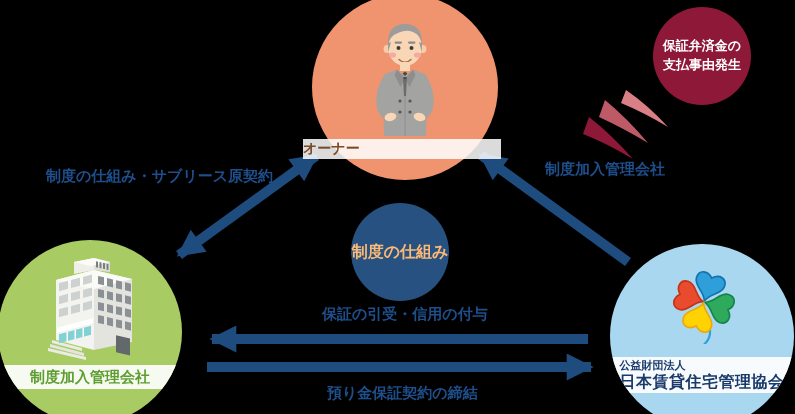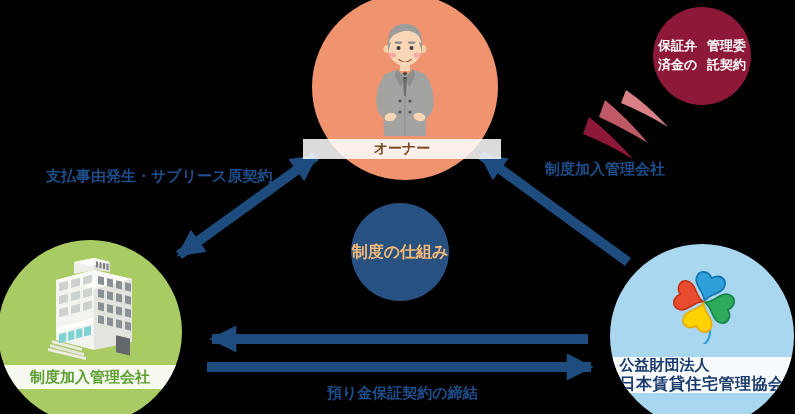--- a/index.html
+++ b/index.html
@@ -3,47 +3,47 @@
 <meta charset="utf-8">
 <style>
   html,body{margin:0;padding:0;background:#000;}
   .stage{
     position:relative;width:795px;height:414px;background:#000;
     overflow:hidden;font-family:"DejaVu Sans",sans-serif;
   }
   .circle{position:absolute;border-radius:50%;z-index:1;}
   #owner-circle{left:312px;top:-6px;width:186px;height:186px;background:#F0946F;overflow:hidden;}
   #event-circle{left:653px;top:7px;width:98px;height:98px;background:#8E1838;
-    display:flex;align-items:center;justify-content:center;
+    display:flex;flex-direction:column;align-items:center;justify-content:center;
     color:#fff;font-size:13px;font-weight:bold;line-height:1.45;text-align:center;}
   #center-circle{left:351px;top:203px;width:98px;height:98px;background:#265180;
     display:flex;align-items:center;justify-content:center;color:#fdba74;font-size:16px;font-weight:bold;}
   #company-circle{left:-2px;top:240px;width:184px;height:184px;background:#A9CB63;overflow:hidden;}
   #assoc-circle{left:610px;top:244px;width:184px;height:184px;background:#A9D7F0;overflow:hidden;}
 
   .illus{position:absolute;}
   #man-svg{left:45px;top:22px;width:96px;height:120px;}
   #building-svg{left:50px;top:14px;width:92px;height:106px;}
   #clover-svg{left:52px;top:16px;width:84px;height:84px;}
 
   #overlay{position:absolute;left:0;top:0;width:795px;height:414px;z-index:4;pointer-events:none;}
 
   .owner-band{position:absolute;left:303px;top:139px;width:198px;height:20px;
     background:rgba(255,255,255,0.86);z-index:5;
-    display:flex;align-items:center;justify-content:center;
+    display:flex;align-items:center;justify-content:flex-start;
     font-size:14px;font-weight:bold;color:#7A4A26;}
   .company-band{position:absolute;left:0;top:125px;width:100%;height:24px;
     background:rgba(255,255,255,0.9);
     display:flex;align-items:center;justify-content:center;
     font-size:15px;font-weight:bold;color:#5C9E30;}
   .assoc-band{position:absolute;left:0;top:113px;width:100%;height:36px;
     background:rgba(255,255,255,0.9);
     display:flex;align-items:center;justify-content:center;}
   .assoc-band .inner{text-align:left;color:#1A3A6B;line-height:1.2;}
-  .assoc-org{font-size:15px;font-weight:600;}
+  .assoc-org{font-size:11px;font-weight:600;}
   .assoc-name{font-size:16px;font-weight:bold;letter-spacing:0.5px;}
 
   .edge-label{position:absolute;font-size:15px;font-weight:bold;color:#1E4F8C;
     white-space:nowrap;z-index:6;}
   #label-mgmt{left:46px;top:167px;}
   #label-payment{left:545px;top:160px;}
   #label-guarantee{left:322px;top:305px;}
   #label-deposit{left:327px;top:384px;}
 </style>
 </head>
@@ -100,21 +100,21 @@
       <circle cx="53" cy="96" r="1.6" fill="#565654"></circle>
       <line x1="48" y1="63" x2="48" y2="120" stroke="#8E8E8C" stroke-width="1"></line>
     </svg>
   </div>
   <div class="owner-band">
     <span>オーナー</span>
   </div>
 
   <div class="circle" id="event-circle">
     <div>保証弁済金の</div>
-    <div>管理委託契約</div>
+    <div>支払事由発生</div>
   </div>
 
   <div class="circle" id="center-circle">
     <span>制度の仕組み</span>
   </div>
 
   <div class="circle" id="company-circle">
     <svg class="illus" id="building-svg" viewBox="0 0 92 106">
       <polygon points="4,86 34,94 34,97 4,89" fill="#ECECE7"></polygon>
       <polygon points="2,90 36,99 36,102 2,93" fill="#E6E6E1"></polygon>
@@ -191,17 +191,18 @@
       </g>
     </svg>
     <div class="assoc-band">
       <div class="inner">
         <div class="assoc-org">公益財団法人</div>
         <div class="assoc-name">日本賃貸住宅管理協会</div>
       </div>
     </div>
   </div>
 
-  <div class="edge-label" id="label-mgmt">支払事由発生・サブリース原契約</div>
+  <div class="edge-label" id="label-mgmt">制度の仕組み・サブリース原契約</div>
   <div class="edge-label" id="label-payment">制度加入管理会社</div>
+  <div class="edge-label" id="label-guarantee">保証の引受・信用の付与</div>
   <div class="edge-label" id="label-deposit">預り金保証契約の締結</div>
 
 </div>
 
 </body></html>

